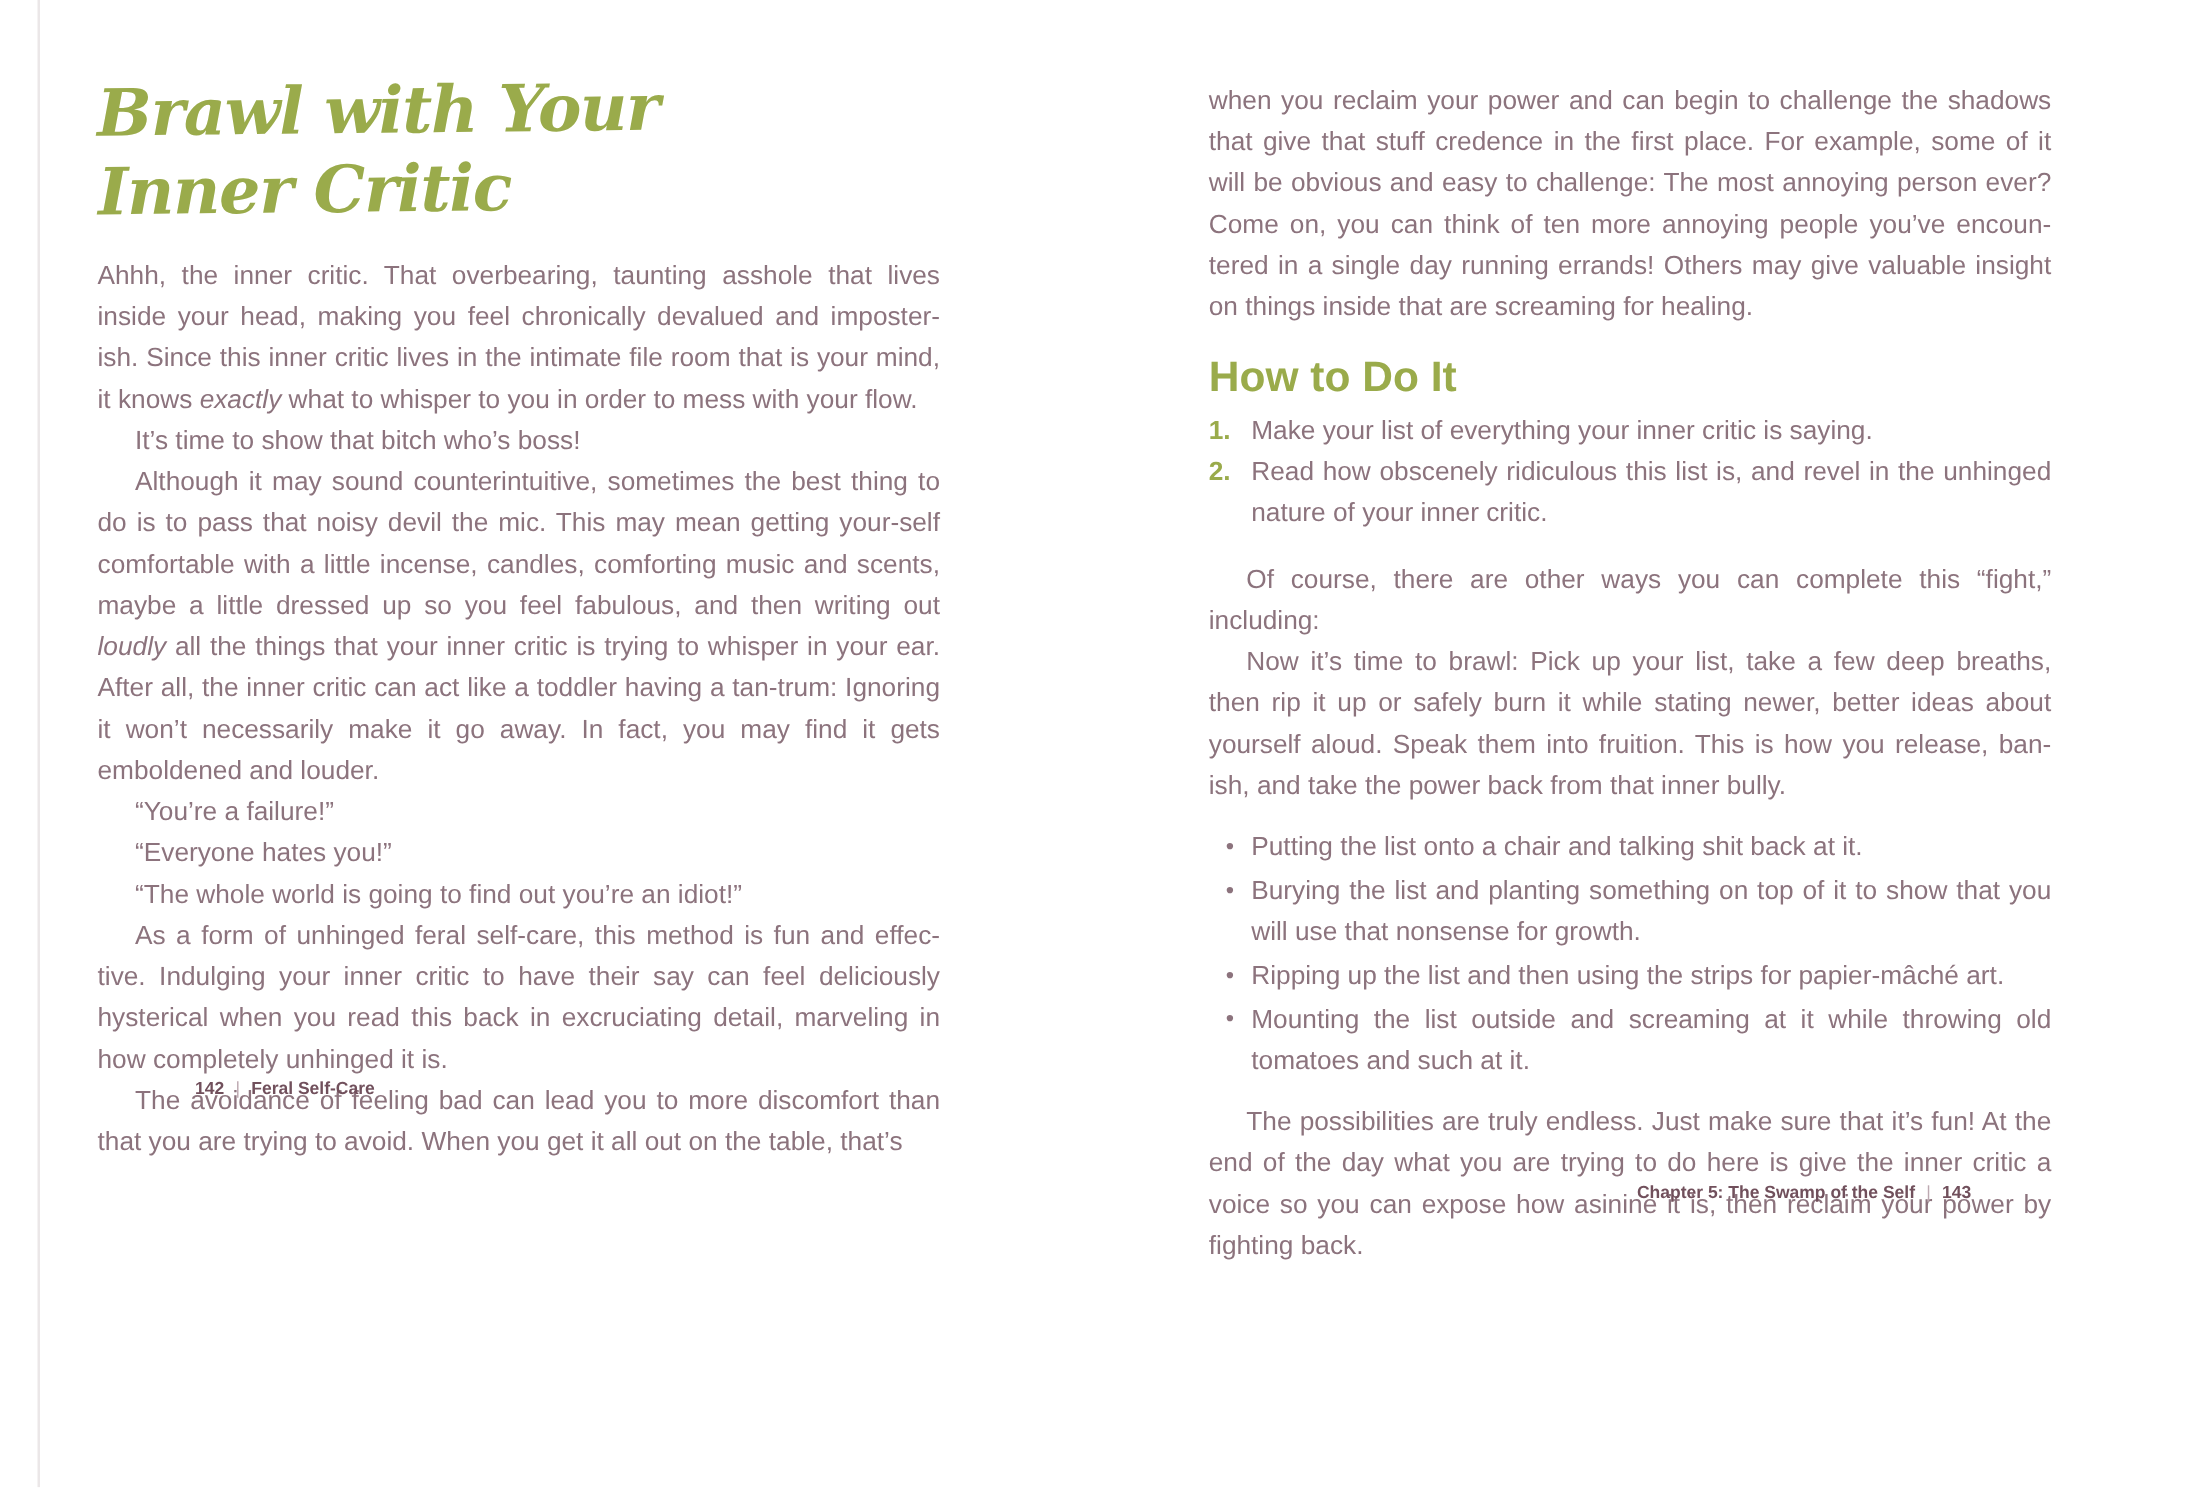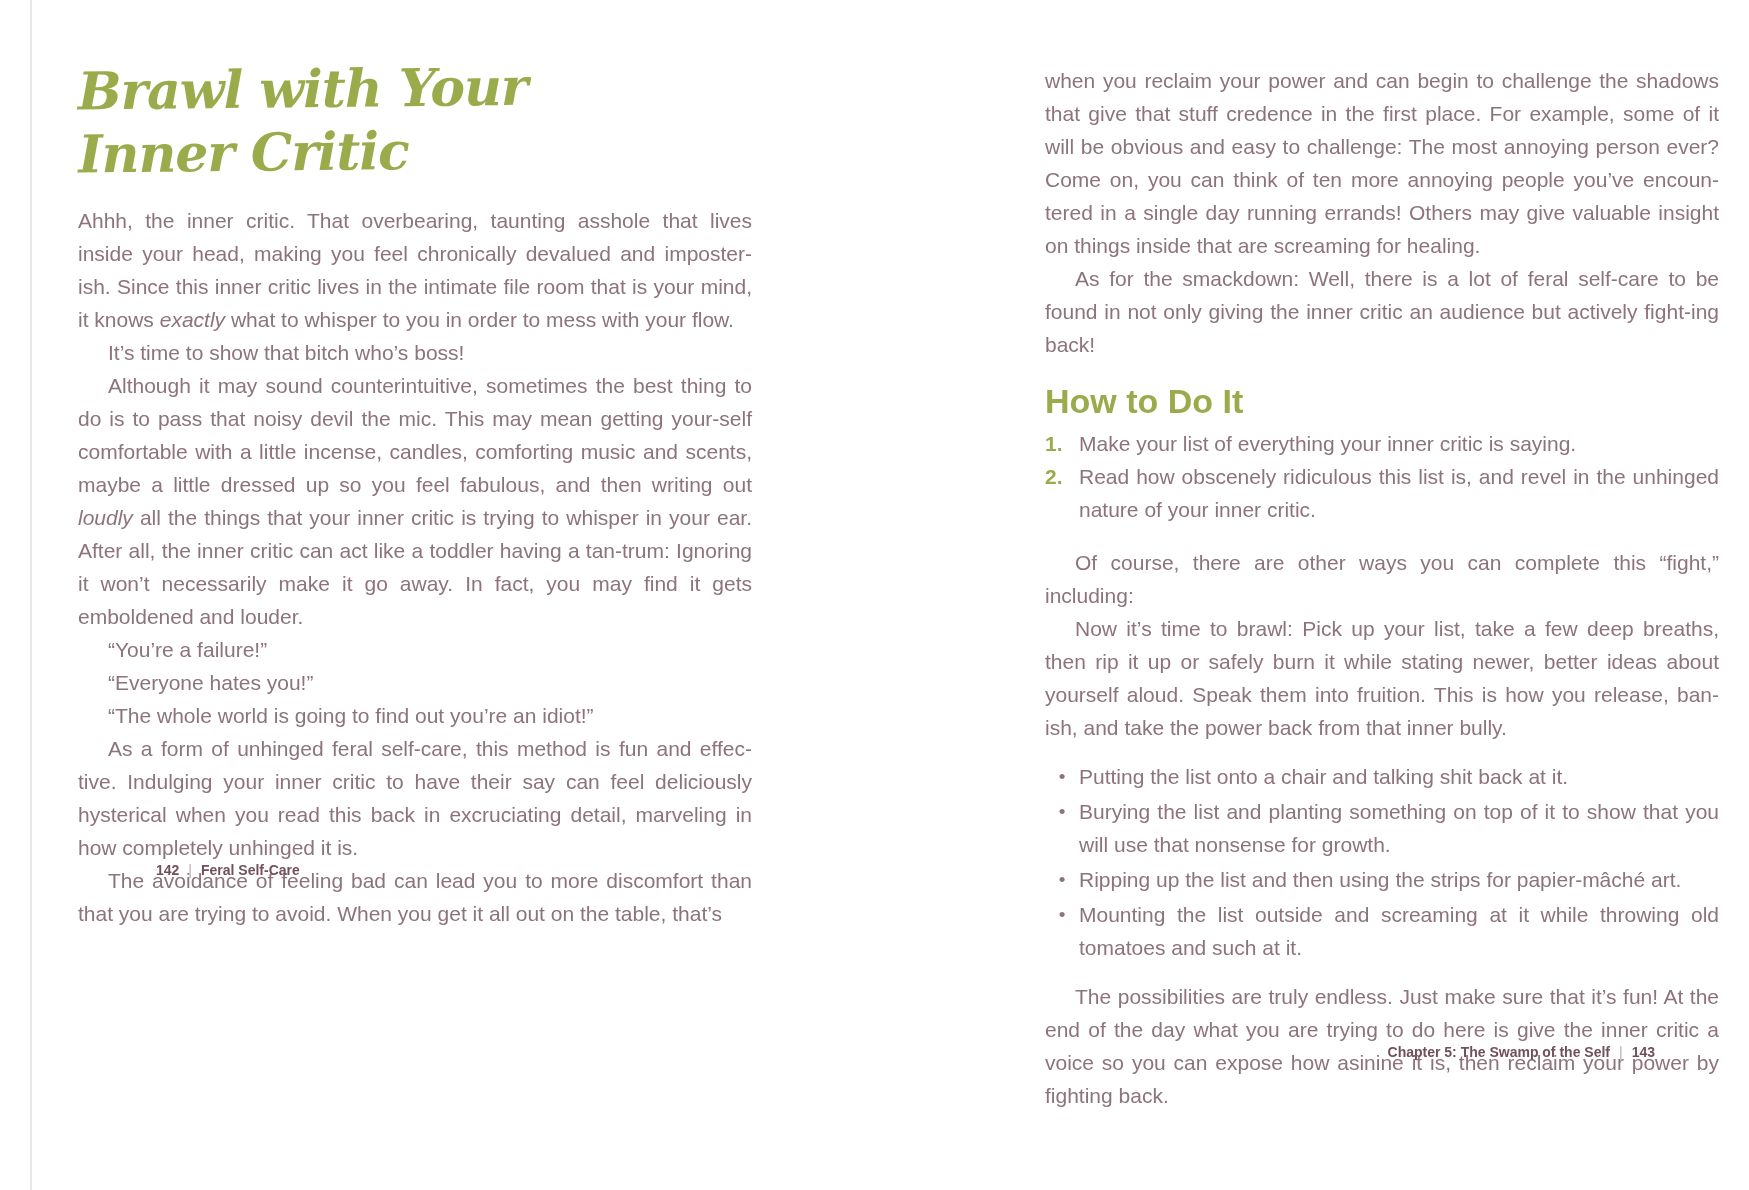--- a/index.html
+++ b/index.html
@@ -10,21 +10,21 @@
     overflow:hidden;
     font-family:"Liberation Sans", sans-serif;
     color:var(--text,#8c737d);
   }
   .edge-line{
     position:absolute;left:30px;top:0;width:2px;height:100%;
     background:#ebe7e8;
   }
   .page{position:absolute;top:0;}
   .page-left{left:78px;width:674px;}
-  .page-right{left:1045px;width:674px;}
+  .page-right{left:967px;width:674px;}
 
   .script-title{
     margin:56px 0 22px 0;
     font-family:"DejaVu Serif", serif;
     font-style:italic;
     font-weight:700;
     font-size:52px;
     line-height:63px;
     letter-spacing:-1px;
     color:var(--accent,#9aab4b);
@@ -85,21 +85,20 @@
         <p class="para ind">The avoidance of feeling bad can lead you to more discomfort than that you are trying to avoid. When you get it all out on the table, that’s</p>
       </div>
     <div class="footer footer-left">
       <span>142</span><span class="sep">|</span><span>Feral Self-Care</span>
     </div>
   </section>
 
   <section class="page page-right">
     <div class="body-copy" id="right-body">
         <p class="para first-right">when you reclaim your power and can begin to challenge the shadows that give that stuff credence in the first place. For example, some of it will be obvious and easy to challenge: The most annoying person ever? Come on, you can think of ten more annoying people you’ve encoun-tered in a single day running errands! Others may give valuable insight on things inside that are screaming for healing.</p>
-        <p class="para ind">As for the smackdown: Well, there is a lot of feral self-care to be found in not only giving the inner critic an audience but actively fight-ing back!</p>
         <h2 class="howto">How to Do It</h2>
         <div class="num-list">
           <div class="li">
             <span class="num">1.</span>
             <span class="li-text">Make your list of everything your inner critic is saying.</span>
           </div>
           <div class="li">
             <span class="num">2.</span>
             <span class="li-text">Read how obscenely ridiculous this list is, and revel in the unhinged nature of your inner critic.</span>
           </div>

